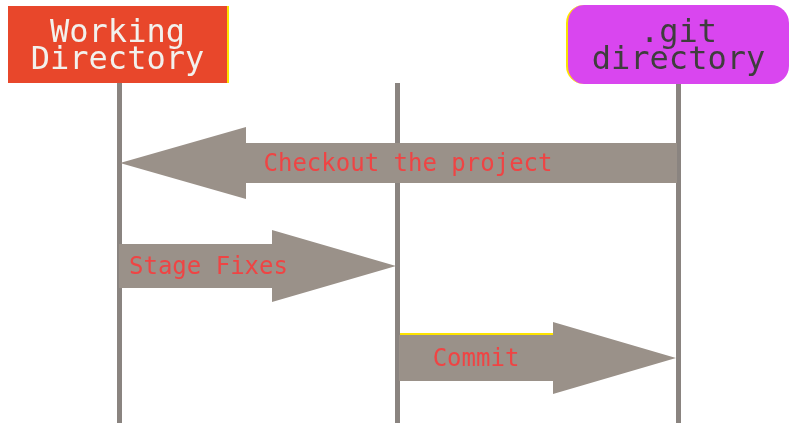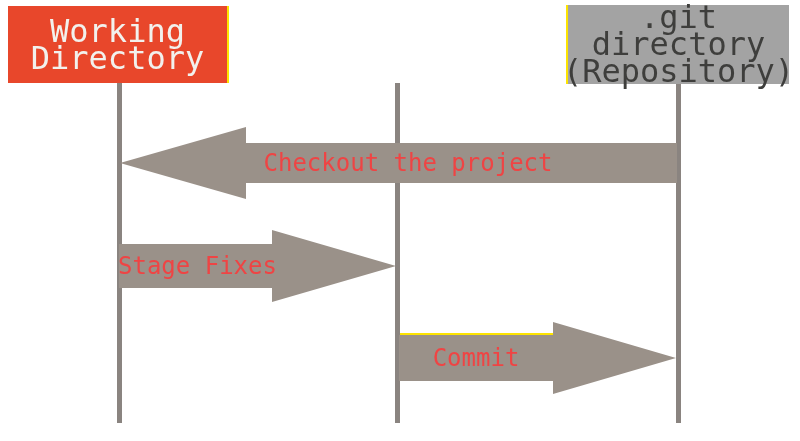--- a/index.html
+++ b/index.html
@@ -43,37 +43,36 @@
   .arrow-label {
     position: absolute;
     display: flex;
     align-items: center;
     justify-content: center;
     font-size: 24px;
     color: #ef4444;
     white-space: nowrap;
   }
   .label-checkout { left: 131px; top: 143px; width: 554px; height: 40px; }
-  .label-stage    { left: 102px; top: 244px; width: 191px; height: 44px; }
+  .label-stage    { left: 113px; top: 244px; width: 191px; height: 44px; }
   .label-commit   { left: 399px; top: 335px; width: 154px; height: 46px; text-align: right; }
 </style>
 </head>
 <body>
 
 <div class="canvas">
 
   <div class="box box1" style="background-color: rgb(232, 71, 43); color: rgb(242, 241, 237);">
     <span>Working</span>
     <span>Directory</span>
   </div>
 
 
-  <div class="box box3" style="background-color: #a3a3a3; color: rgb(62, 62, 60);">
+  <div class="box box3" style="background-color: #d946ef; color: rgb(62, 62, 60); border-radius: 18px;">
     <span>.git directory</span>
-    <span>(Repository)</span>
   </div>
 
   <div class="lifeline line1" style="background-color: rgb(138, 132, 128);"></div>
   <div class="lifeline line2" style="background-color: rgb(138, 132, 128);"></div>
   <div class="lifeline line3" style="background-color: rgb(138, 132, 128);"></div>
 
   <svg class="arrows-layer" viewBox="0 0 800 441" xmlns="http://www.w3.org/2000/svg">
     <polygon points="120,163 246,127 246,143 677,143 677,183 246,183 246,199" style="fill: rgb(154, 145, 137);"></polygon>
     <polygon points="119,244 272,244 272,230 396,266 272,302 272,288 119,288" style="fill: rgb(154, 145, 137);"></polygon>
     <polygon points="399,335 553,335 553,322 676,358 553,394 553,381 399,381" style="fill: rgb(154, 145, 137);"></polygon>

